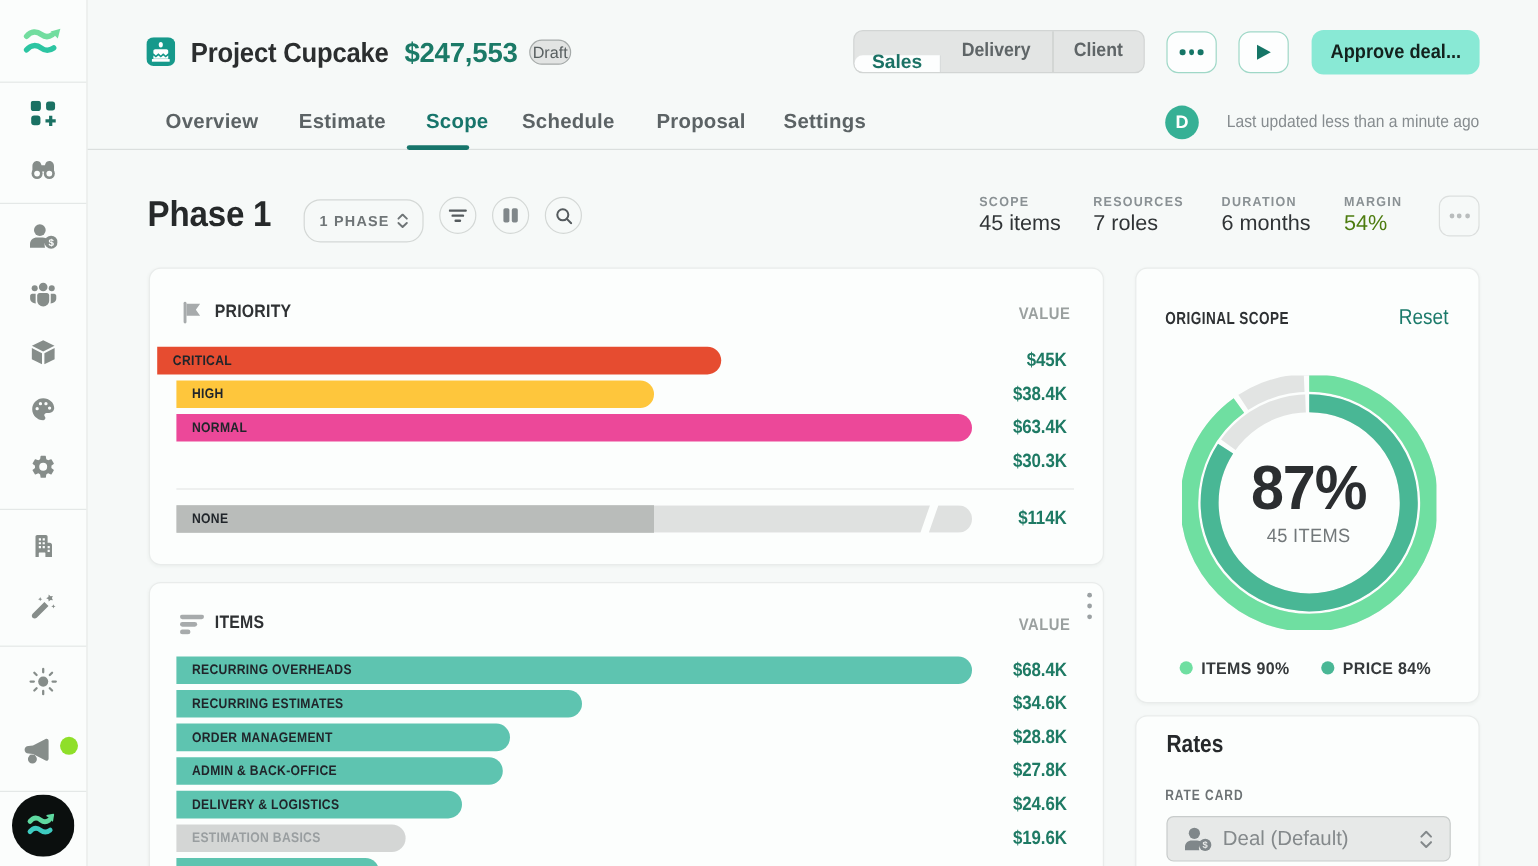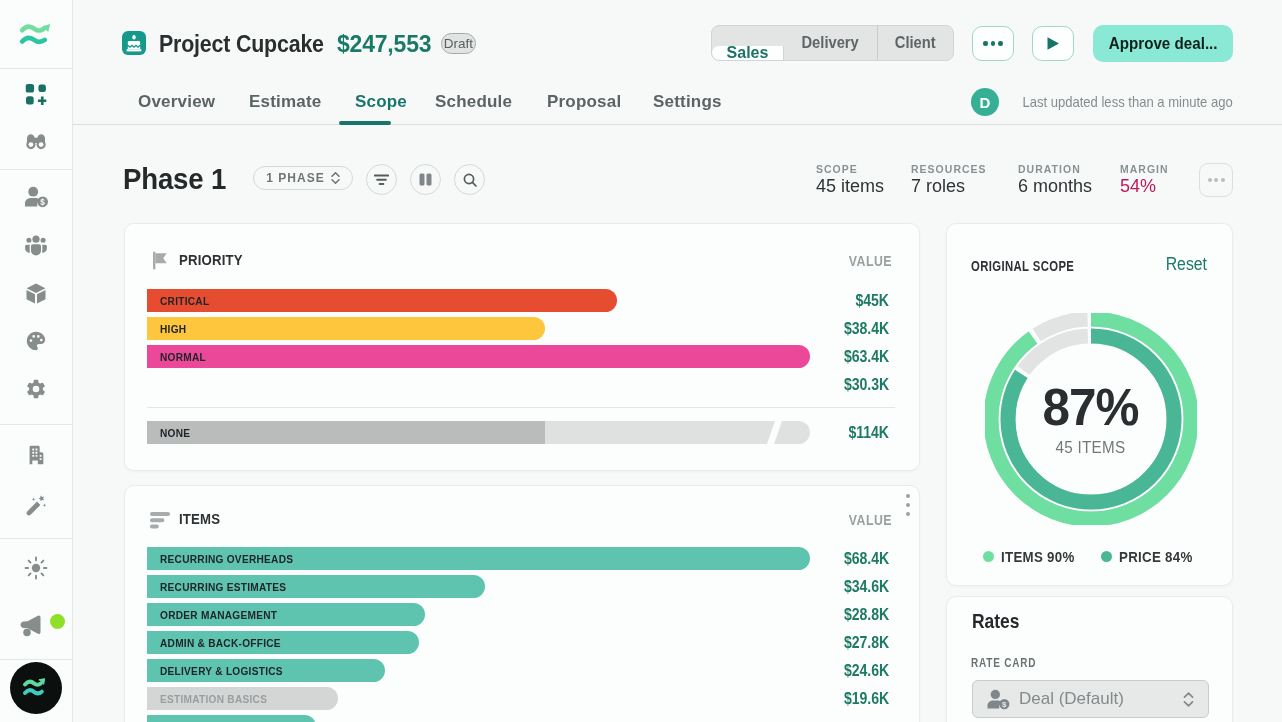--- a/index.html
+++ b/index.html
@@ -162,21 +162,21 @@
 <span class="tab abs" style="left:339px;top:92px;color:#17756b;">Scope</span>
 <span class="tab abs" style="left:419px;top:92px;">Schedule</span>
 <span class="tab abs" style="left:531px;top:92px;text-align:center;">Proposal</span>
 <span class="tab abs" style="left:637px;top:92px;">Settings</span>
 <div class="abs" style="left:339px;top:121px;width:52px;height:3.5px;background:#17756b;border-radius:2px;"></div>
 
 <div class="abs" style="left:971px;top:88px;width:28px;height:28px;border-radius:50%;background:#36b095;color:#fff;font-size:15px;font-weight:700;display:flex;align-items:center;justify-content:center;">D</div>
 <div class="abs" style="right:49px;top:94px;font-size:14.5px;color:#868c8f;white-space:nowrap;transform:scaleX(0.90);transform-origin:right;">Last updated less than a minute ago</div>
 
 <div class="abs" style="left:123px;top:162px;font-size:30px;font-weight:700;color:#26292a;letter-spacing:-0.2px;transform:scaleX(0.92);transform-origin:left;">Phase 1</div>
-<div class="abs" style="left:253px;top:166px;width:100px;height:24px;border:1px solid #d4d8d6;border-radius:14px;display:flex;align-items:center;justify-content:center;gap:6px;">
+<div class="abs" style="left:253px;top:166px;width:100px;height:36px;border:1px solid #d4d8d6;border-radius:14px;display:flex;align-items:center;justify-content:center;gap:6px;">
   <span style="font-size:12px;font-weight:700;letter-spacing:1px;color:#6f7577;">1 PHASE</span>
   <svg width="9" height="12" viewBox="0 0 9 12">
       <path d="M1 4.2 L4.5 0.8 L8 4.2" fill="none" stroke="#6f7577" stroke-width="1.6" stroke-linecap="round" stroke-linejoin="round"></path>
       <path d="M1 7.8 L4.5 11.2 L8 7.8" fill="none" stroke="#6f7577" stroke-width="1.6" stroke-linecap="round" stroke-linejoin="round"></path>
     </svg>
 </div>
 <div class="abs" style="left:366px;top:164px;width:31px;height:31px;border:1px solid #d4d8d6;border-radius:50%;display:flex;align-items:center;justify-content:center;">
   <svg width="15" height="12" viewBox="0 0 15 12">
       <g stroke="#555b5e" stroke-width="2" stroke-linecap="round">
         <line x1="0.8" y1="1.5" x2="14.2" y2="1.5"></line>
@@ -198,36 +198,36 @@
     </svg>
 </div>
 
 <div class="stat-label" style="left:816px;top:163px;">SCOPE</div>
 <div class="stat-val" style="left:816px;top:176px;">45 items</div>
 <div class="stat-label" style="left:911px;top:163px;">RESOURCES</div>
 <div class="stat-val" style="left:911px;top:176px;">7 roles</div>
 <div class="stat-label" style="left:1018px;top:163px;">DURATION</div>
 <div class="stat-val" style="left:1018px;top:176px;">6 months</div>
 <div class="stat-label" style="left:1120px;top:163px;">MARGIN</div>
-<div class="stat-val" style="left:1120px;top:176px;color:#be185d;">54%</div>
+<div class="stat-val" style="left:1120px;top:176px;color:#4d7c0f;">54%</div>
 <div class="abs" style="left:1199px;top:163px;width:34px;height:34px;border:1px solid #dcdfde;border-radius:9px;display:flex;align-items:center;justify-content:center;gap:2.5px;">
   <span style="width:4px;height:4px;border-radius:50%;background:#b9bdbd;"></span>
     <span style="width:4px;height:4px;border-radius:50%;background:#b9bdbd;"></span>
     <span style="width:4px;height:4px;border-radius:50%;background:#b9bdbd;"></span>
 </div>
 
 <div class="card" style="left:124px;top:223px;width:796px;height:248px;">
   <svg class="abs" style="left:27px;top:27px" width="16" height="19" viewBox="0 0 16 19">
     <rect x="1" y="0.5" width="2.4" height="18" rx="1.2" fill="#a7abac"></rect>
     <path d="M3.4 2.2 H14.8 L11.2 7.2 L14.8 12.2 H3.4 Z" fill="#a7abac"></path>
   </svg>
   <div class="abs ctitle" style="left:54px;top:27px;">PRIORITY</div>
   <div class="abs" style="right:27px;top:29px;font-size:14px;font-weight:700;letter-spacing:0.5px;color:#9aa09f;transform:scaleX(0.88);transform-origin:right;">VALUE</div>
 
-  <div class="bar" style="left:22px;top:65px;width:470px;background:#e64c30;">
+  <div class="bar" style="left:6px;top:65px;width:470px;background:#e64c30;">
       <span class="bar-label">CRITICAL</span>
     </div>
   <div class="bar-val" style="top:68px;">$45K</div>
   <div class="bar" style="left:22px;top:93px;width:398px;background:#fec63c;">
       <span class="bar-label">HIGH</span>
     </div>
   <div class="bar-val" style="top:96px;">$38.4K</div>
   <div class="bar" style="left:22px;top:121px;width:663px;background:#ec4899;">
       <span class="bar-label">NORMAL</span>
     </div>

